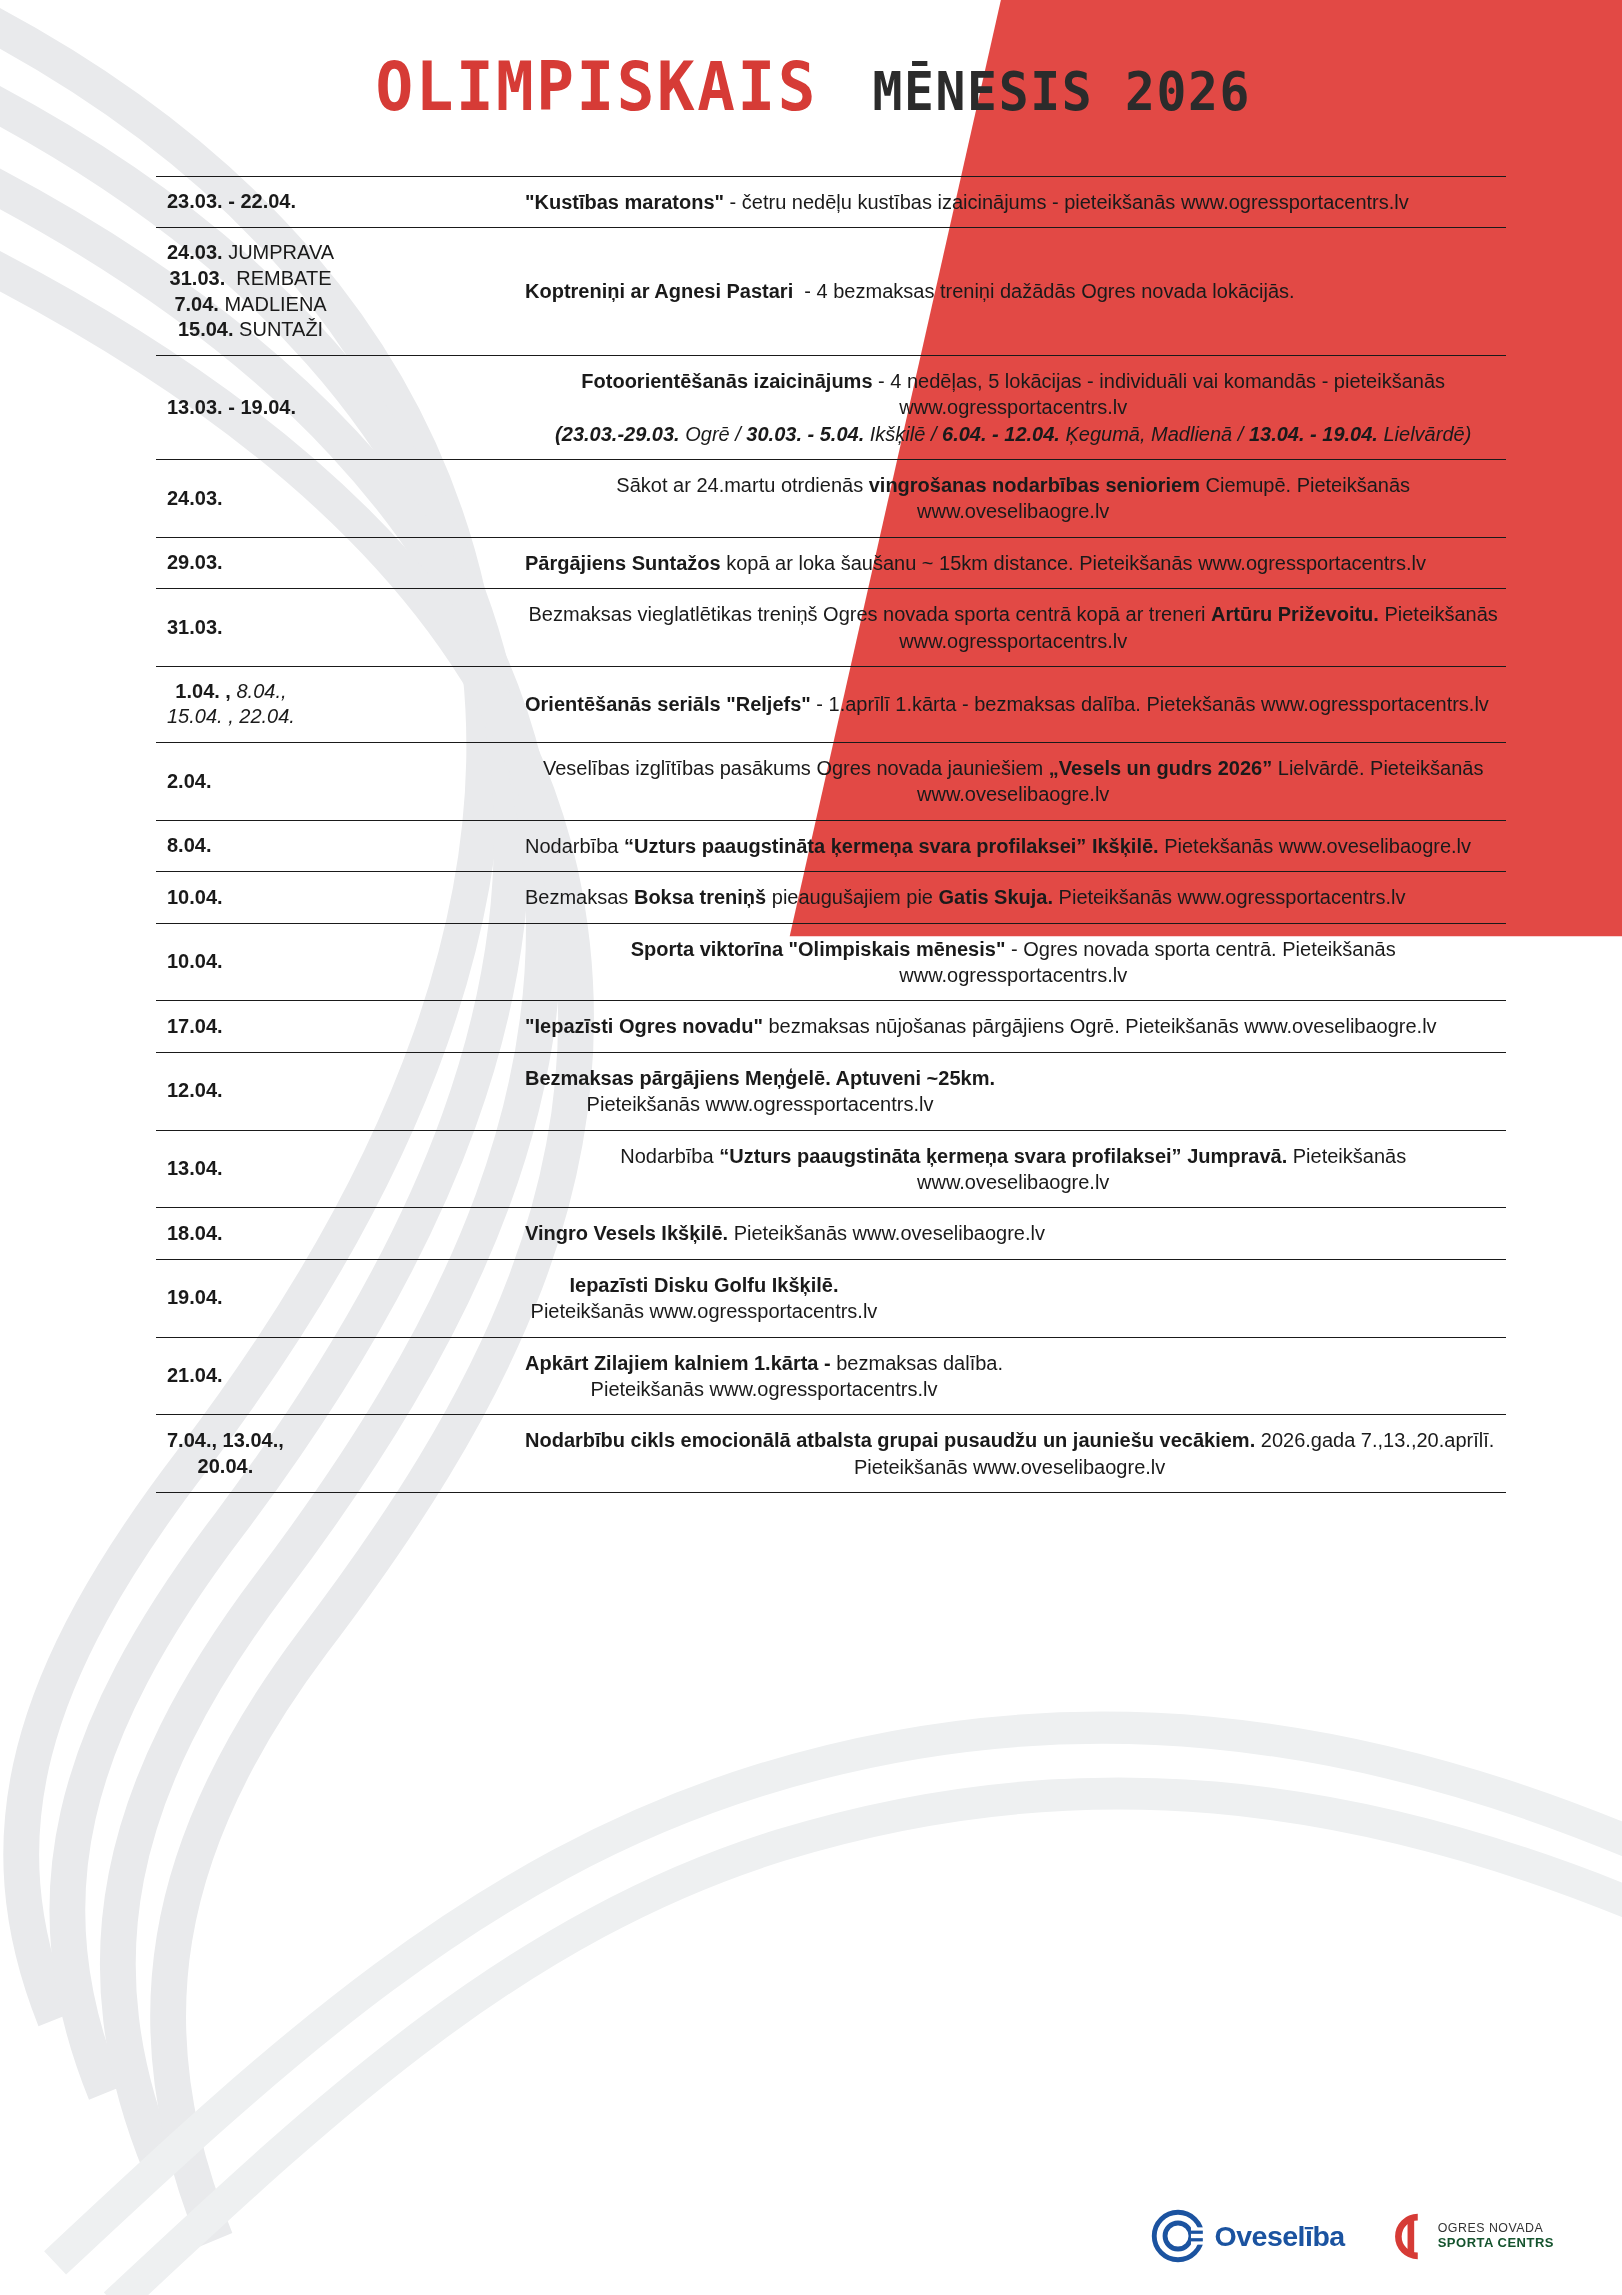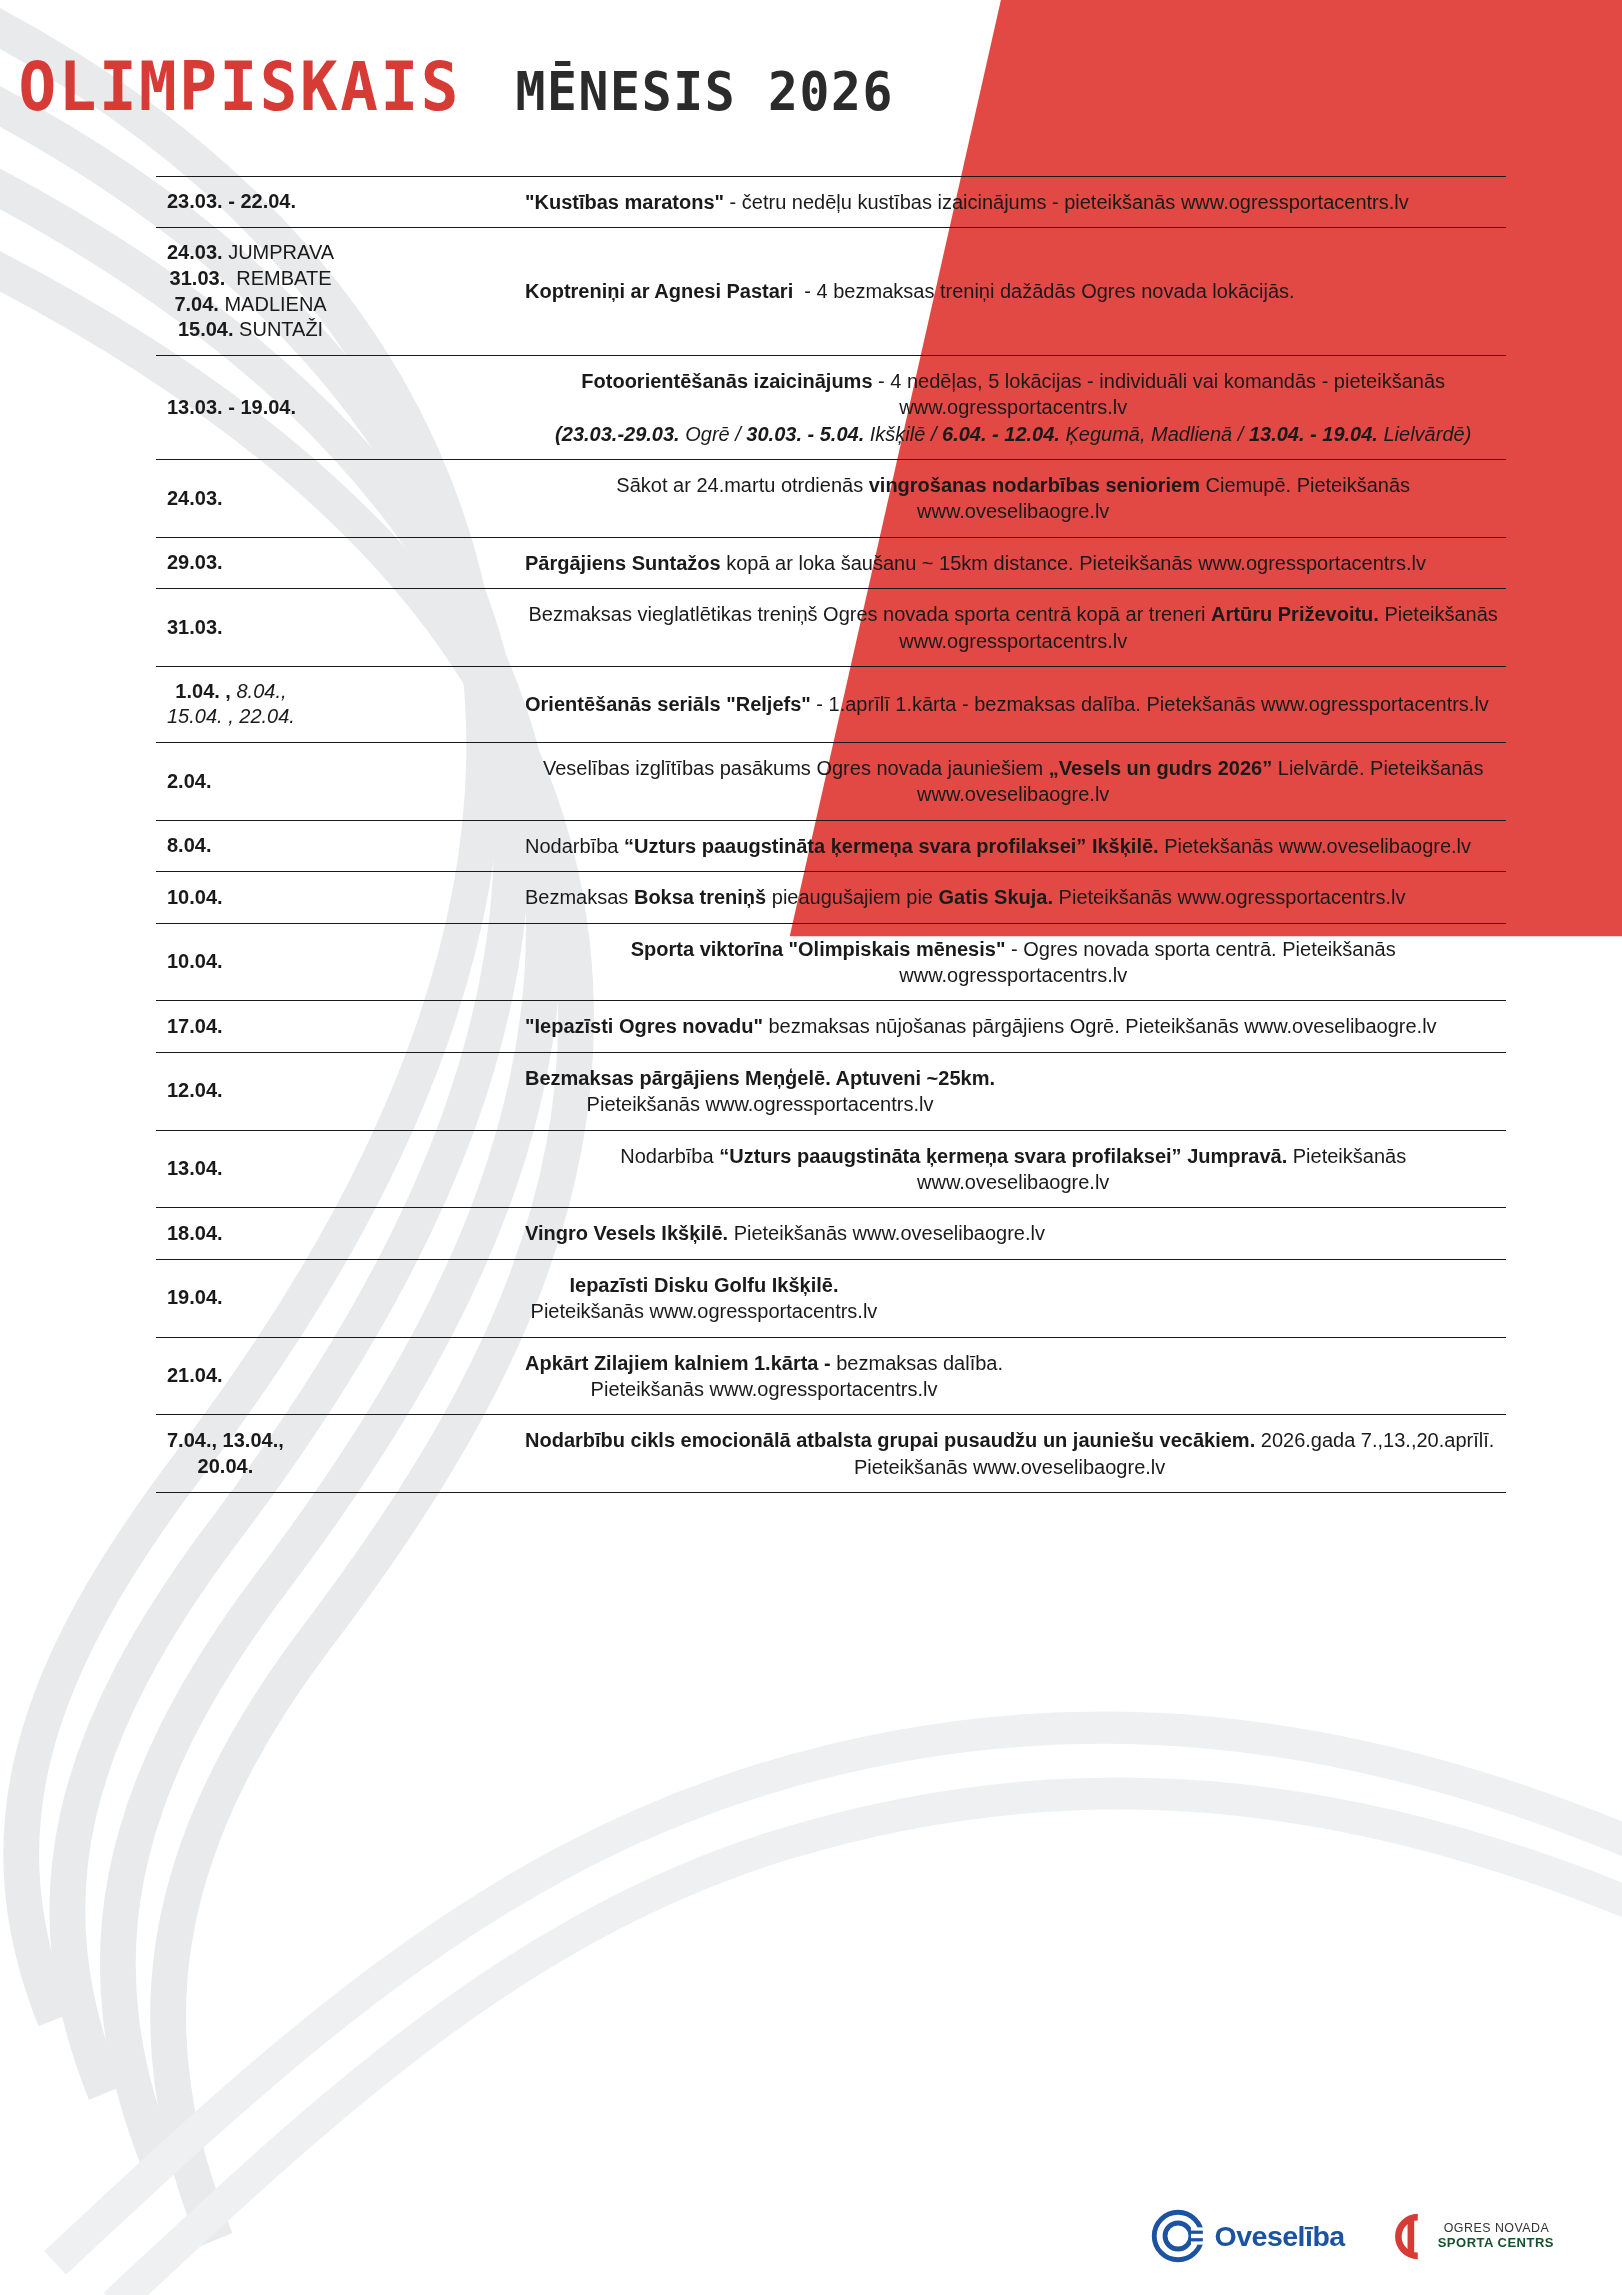--- a/index.html
+++ b/index.html
@@ -24,20 +24,21 @@
 
   
   .header {
     position: absolute;
     left: 0; top: 0;
     width: 1623px;
     height: 174px;
     z-index: 3;
     display: flex;
     align-items: center;
+    justify-content: center;
   }
   .title-wrap {
     display: flex;
     align-items: baseline;
     gap: 15.6px;
     transform: translateX(18.4px);
   }
   .title-main {
     font-family: "DejaVu Sans Mono", monospace;
     font-weight: bold;
@@ -117,21 +118,21 @@
   }
   .logo-ov { display: flex; align-items: center; gap: 10px; }
   .logo-ov-text {
     font-size: 28.5px;
     font-weight: bold;
     color: #1b53a0;
     letter-spacing: -0.5px;
   }
   .logo-sc { display: flex; align-items: center; gap: 10px; }
   .logo-sc-text { line-height: 1.12; }
-  .logo-sc-text .l1 { font-size: 12.4px; color: #333; letter-spacing: 0.5px; margin-left: 6px; }
+  .logo-sc-text .l1 { font-size: 12.4px; color: #333; letter-spacing: 0.5px; }
   .logo-sc-text .l2 { font-size: 13px; color: #14532d; font-weight: bold; letter-spacing: 0.5px; }
 </style>
 </head>
 <body>
 
 <svg id="bg-decor" viewBox="0 0 3535 5000" preserveAspectRatio="none">
   <rect x="0" y="0" width="3535" height="5000" fill="#ffffff"></rect>
   <g fill="none" stroke="#e9eaec" stroke-width="78">
     <path d="M -60 30 C 520 330 900 760 1020 1300 C 1160 1940 860 2600 420 3180 C 60 3650 -40 4000 120 4400"></path>
     <path d="M -60 200 C 560 520 960 960 1080 1500 C 1220 2140 920 2760 500 3320 C 150 3780 60 4140 230 4560"></path>

